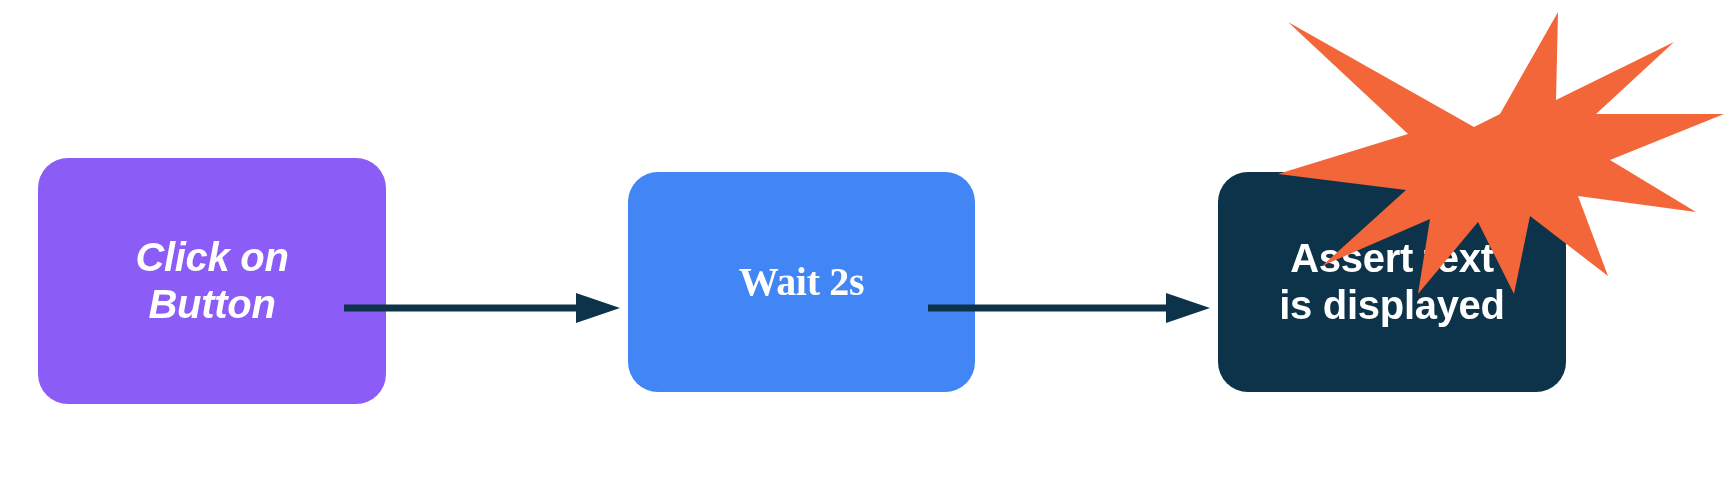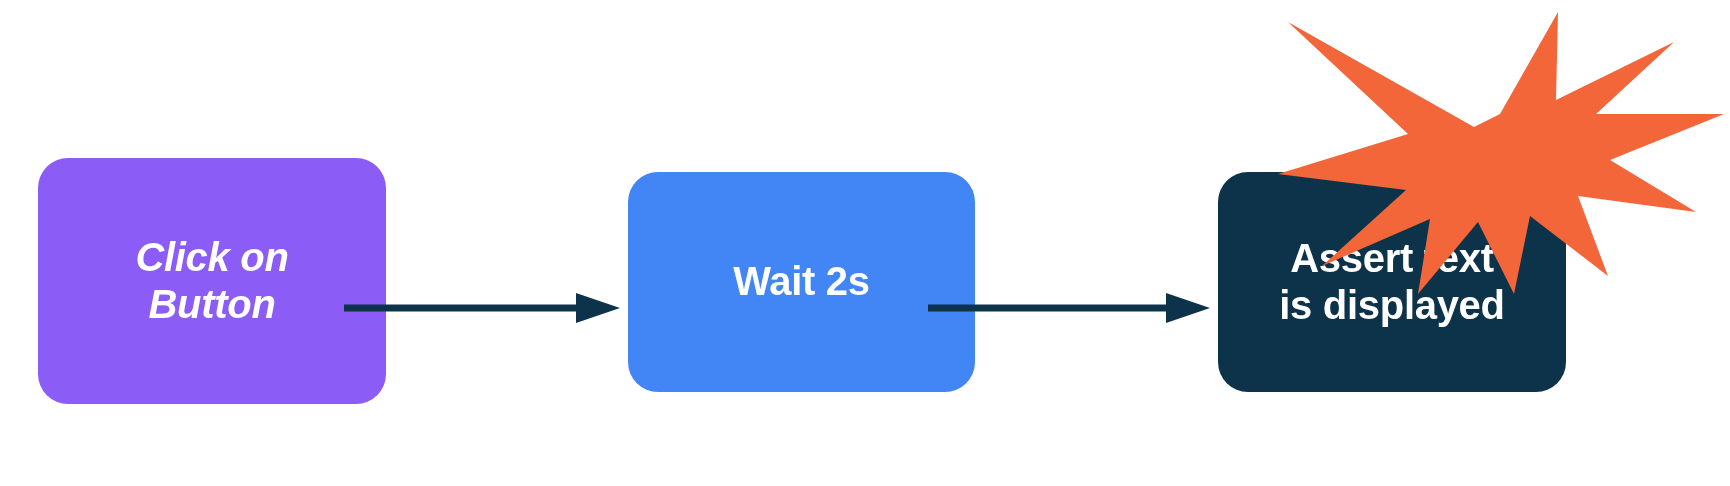--- a/index.html
+++ b/index.html
@@ -45,20 +45,21 @@
     height: 246px;
     background: #8b5cf6;
     font-style: italic;
   }
   #node-wait {
     left: 628px;
     top: 172px;
     width: 347px;
     height: 220px;
     background: #4285F4;
+    font-family: Liberation Serif, serif;
   }
   #node-assert {
     left: 1218px;
     top: 172px;
     width: 348px;
     height: 220px;
     background: #0C3349;
     z-index: 2;
   }
   .connector {

